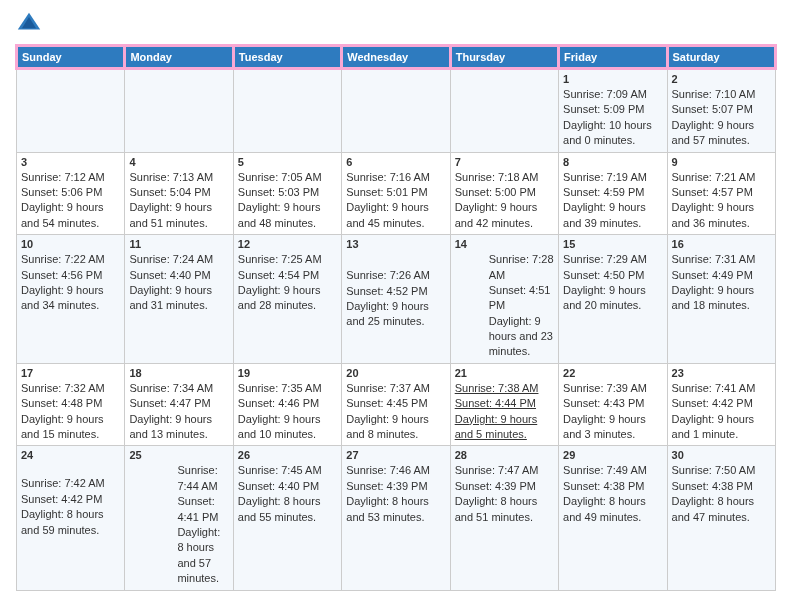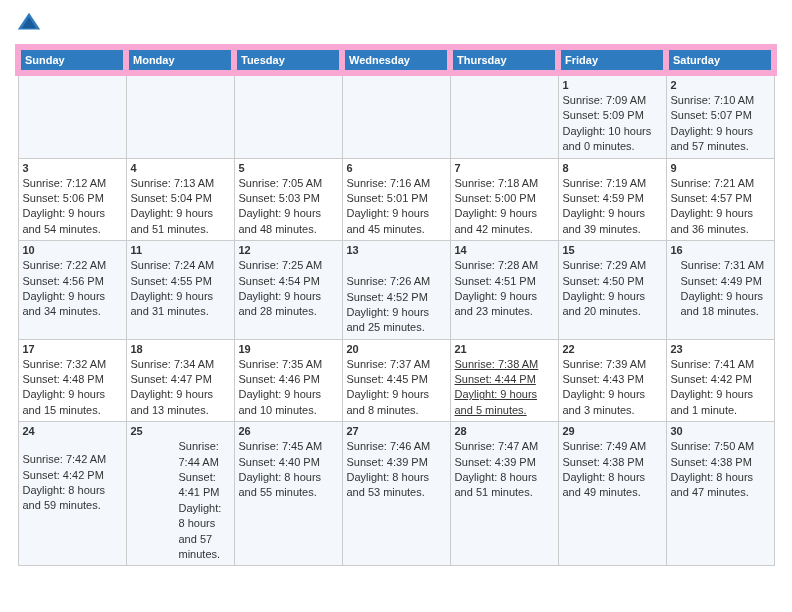--- a/index.html
+++ b/index.html
@@ -56,21 +56,21 @@
       border-collapse: collapse;
       table-layout: fixed;
     }
     thead th {
       background-color: #2e7bbf;
       color: #fff;
       font-size: 11px;
       font-weight: bold;
       padding: 4px 4px;
       text-align: left;
-      border: 6px solid #f9a8d4;
+      border: 3px solid #f9a8d4;
     }
     tbody td {
       vertical-align: top;
       border: 1px solid #ccc;
       padding: 3px 4px;
       font-size: 9.5px;
       color: #333;
       background: #fff;
       height: 80px;
     }
@@ -192,50 +192,50 @@
         <tr>
           <td>
             <span class="day-number">10</span>
             <div class="day-info" style="white-space: pre-line;">Sunrise: 7:22 AM
 Sunset: 4:56 PM
 Daylight: 9 hours and 34 minutes.</div>
           </td>
           <td>
             <span class="day-number">11</span>
             <div class="day-info" style="white-space: pre-line;">Sunrise: 7:24 AM
-Sunset: 4:55 PM
+Sunset: 4:40 PM
 Daylight: 9 hours and 31 minutes.</div>
           </td>
           <td>
             <span class="day-number">12</span>
             <div class="day-info" style="white-space: pre-line;">Sunrise: 7:25 AM
 Sunset: 4:54 PM
 Daylight: 9 hours and 28 minutes.</div>
           </td>
           <td>
             <span class="day-number">13</span>
             <div class="day-info" style="white-space: pre-line; margin-top: 18px;">Sunrise: 7:26 AM
 Sunset: 4:52 PM
 Daylight: 9 hours and 25 minutes.</div>
           </td>
           <td>
             <span class="day-number">14</span>
-            <div class="day-info" style="white-space: pre-line;">Sunrise: 7:28 AM
+            <div class="day-info" style="white-space: pre-line; margin-left: 34px;">Sunrise: 7:28 AM
 Sunset: 4:51 PM
 Daylight: 9 hours and 23 minutes.</div>
           </td>
           <td>
             <span class="day-number">15</span>
             <div class="day-info" style="white-space: pre-line;">Sunrise: 7:29 AM
 Sunset: 4:50 PM
 Daylight: 9 hours and 20 minutes.</div>
           </td>
           <td>
             <span class="day-number">16</span>
-            <div class="day-info" style="white-space: pre-line; margin-left: 10px;">Sunrise: 7:31 AM
+            <div class="day-info" style="white-space: pre-line;">Sunrise: 7:31 AM
 Sunset: 4:49 PM
 Daylight: 9 hours and 18 minutes.</div>
           </td>
         </tr>
         <tr>
           <td>
             <span class="day-number">17</span>
             <div class="day-info" style="white-space: pre-line;">Sunrise: 7:32 AM
 Sunset: 4:48 PM
 Daylight: 9 hours and 15 minutes.</div>

